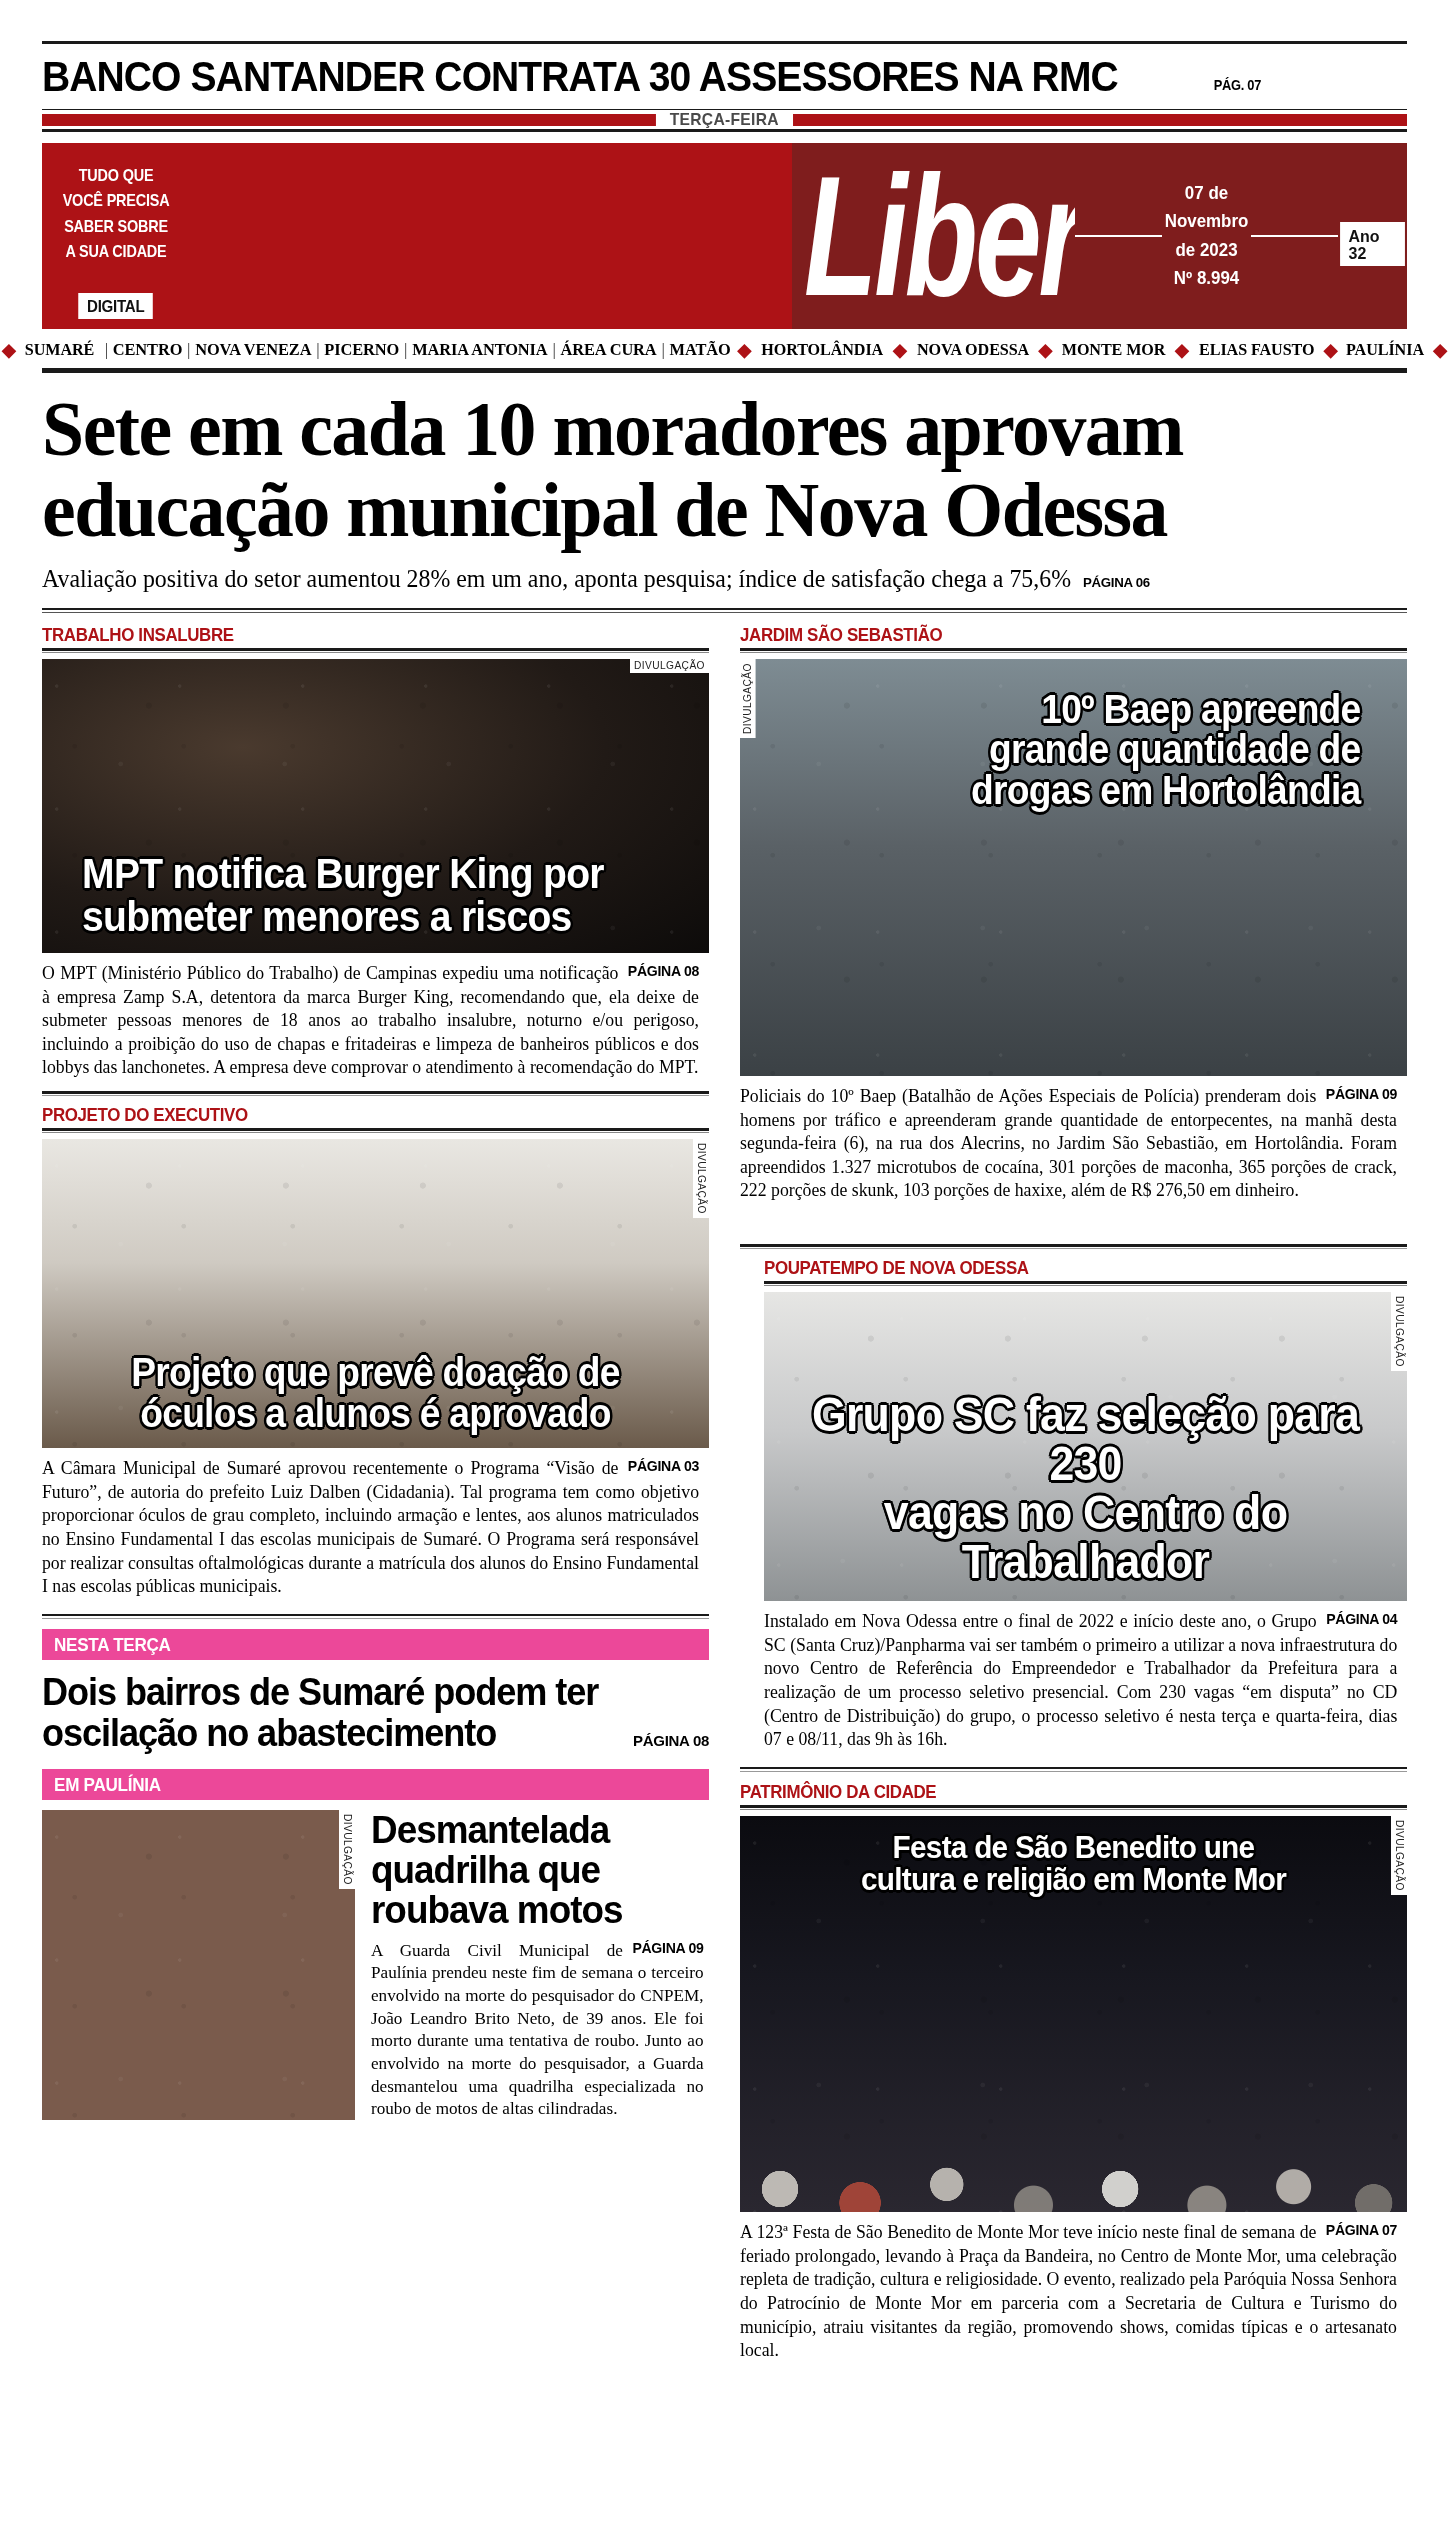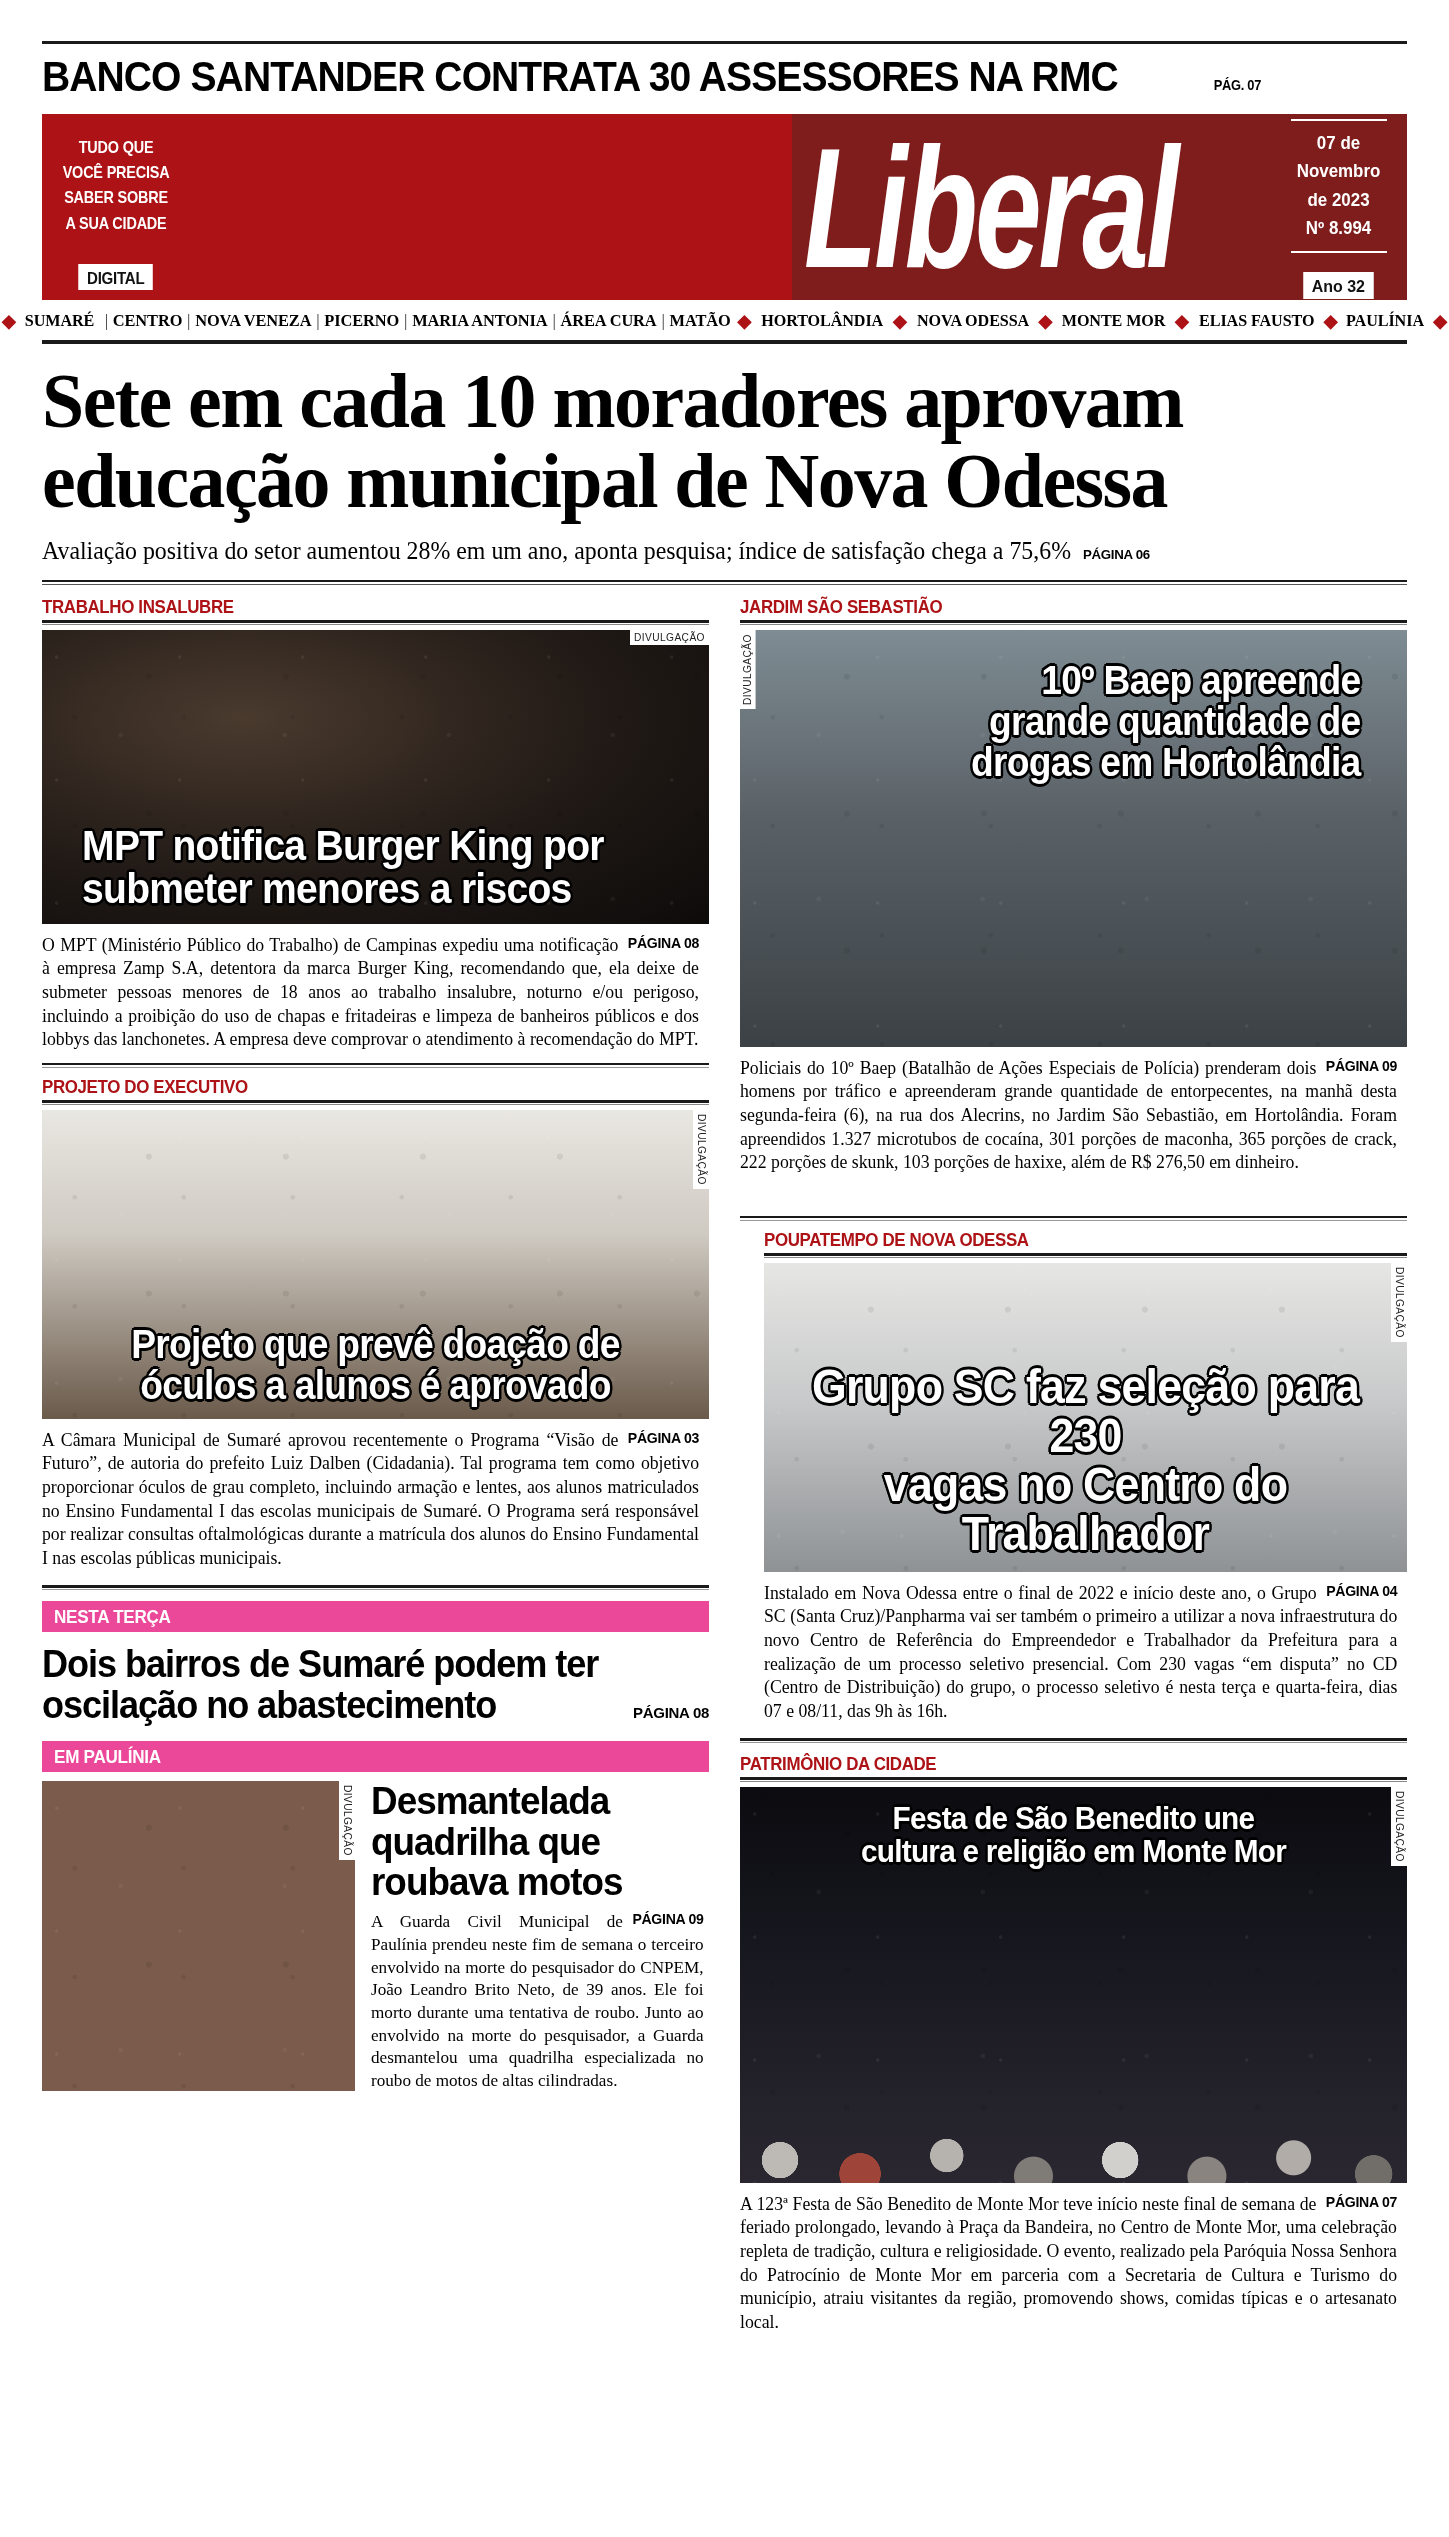--- a/index.html
+++ b/index.html
@@ -155,21 +155,21 @@
     flex: 1;
     display: flex;
     align-items: stretch;
     position: relative;
     overflow: hidden;
   }
   .mh-right .mh-word span { margin-left: 12.3px; }
   .mh-date {
     flex: 0 0 137px;
     display: flex;
-    flex-direction: column;
+    flex-direction: row;
     justify-content: center;
     align-items: center;
     color: #fff;
     padding: 1px 0;
   }
   .mh-date .krule { width: 96px; height: 2px; background: #fff; margin: 2.7px 0; }
   .mh-date .dtext {
     font-family: "Liberation Sans", sans-serif;
     font-weight: 700;
     font-size: 18px;
@@ -406,20 +406,24 @@
 <body>
 
 <div class="page">
 
   <div class="topbar-rule"></div>
   <div class="teaser">
     <div class="teaser-headline">BANCO SANTANDER CONTRATA 30 ASSESSORES NA RMC</div>
     <div class="teaser-page">PÁG. 07</div>
   </div>
 
+  <div class="daystripe">
+    <div class="band"></div>
+    <div class="daylabel">TERÇA-FEIRA</div>
+  </div>
 
   <div class="masthead">
     <div class="mh-left">
       <div class="mh-kicker">
         <div class="krule"></div>
         <div class="ktext">
           <div>TUDO QUE</div>
           <div>VOCÊ PRECISA</div>
           <div>SABER SOBRE</div>
           <div>A SUA CIDADE</div>

